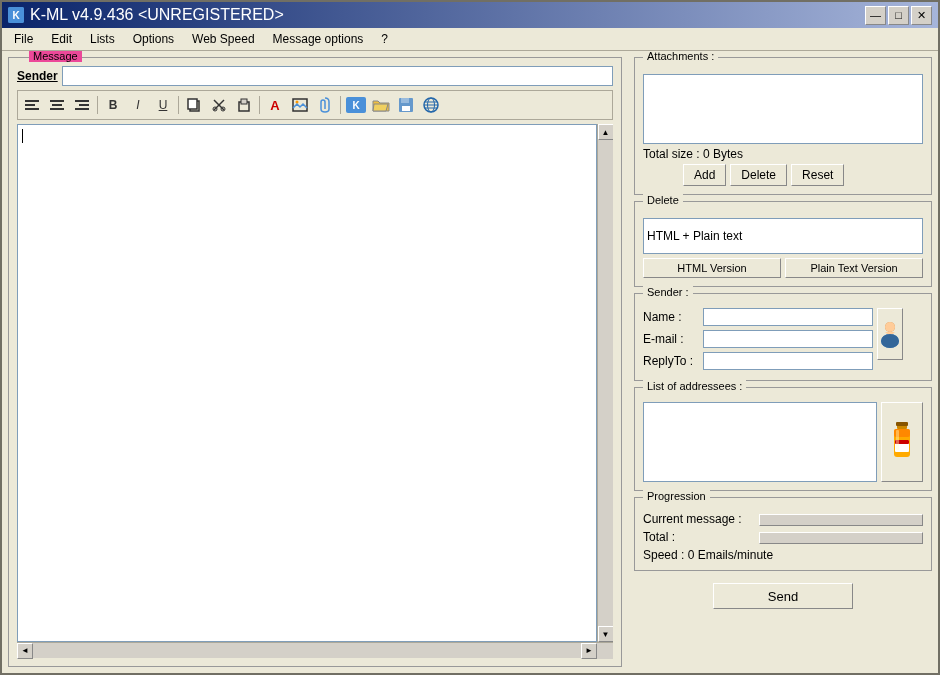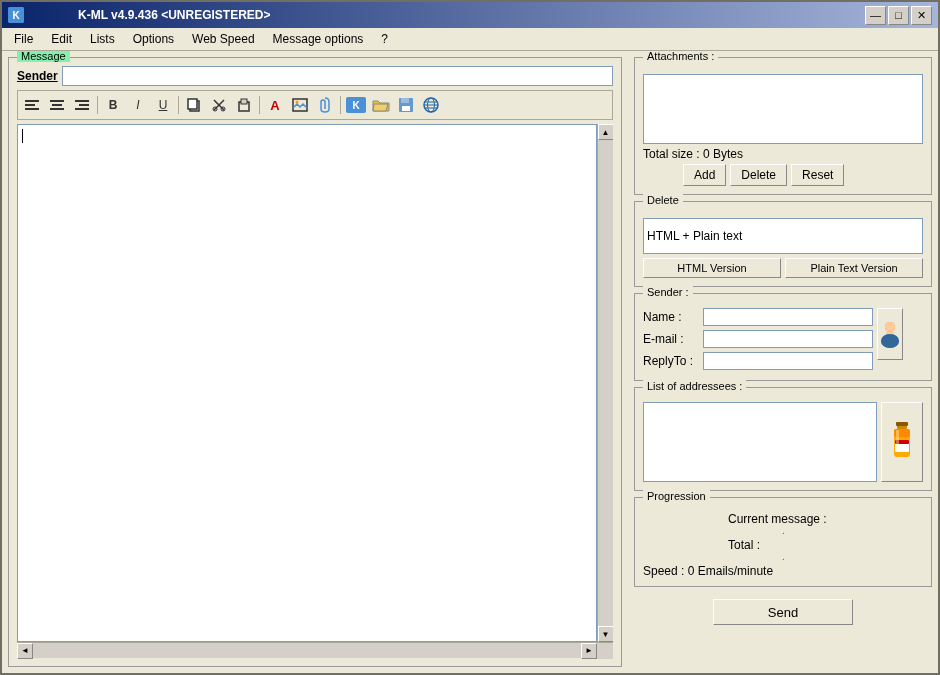--- a/index.html
+++ b/index.html
@@ -40,23 +40,22 @@
       background: #4a90d9;
       border-radius: 2px;
       font-size: 10px;
       display: flex;
       align-items: center;
       justify-content: center;
       color: white;
       font-weight: bold;
     }
     .title-text {
-      font-size: 12px;
-      font-weight: bold;
-      margin-left: 48px;
+      font-size: 16px;
+      font-weight: normal;
     }
     .title-buttons {
       display: flex;
       gap: 2px;
     }
     .title-btn {
       width: 21px;
       height: 19px;
       background: #d4d0c8;
       border: 1px solid #888;
@@ -126,22 +125,22 @@
       flex-direction: column;
       position: relative;
       background: #ece9d8;
     }
     .message-legend {
       font-size: 11px;
       color: #000;
       padding: 0 4px;
       position: absolute;
       top: -8px;
-      left: 8px;
-      background: #86efac;
+      left: 20px;
+      background: #ec4899;
     }
     .subject-row {
       display: flex;
       align-items: center;
       gap: 4px;
       margin-bottom: 4px;
       margin-top: 4px;
     }
     .subject-label {
       font-weight: bold;
@@ -371,23 +370,22 @@
     }
     
     .progression-content {
       margin-top: 10px;
       display: flex;
       flex-direction: column;
       gap: 4px;
     }
     .prog-row {
       display: flex;
-      align-items: center;
+      align-items: flex-end;
       gap: 6px;
-      flex-direction: column;
     }
     .prog-label {
       width: 110px;
       font-size: 12px;
     }
     .prog-bar-outer {
       flex: 1;
       height: 12px;
       background: #d4d0c8;
       border: 1px solid #888;

